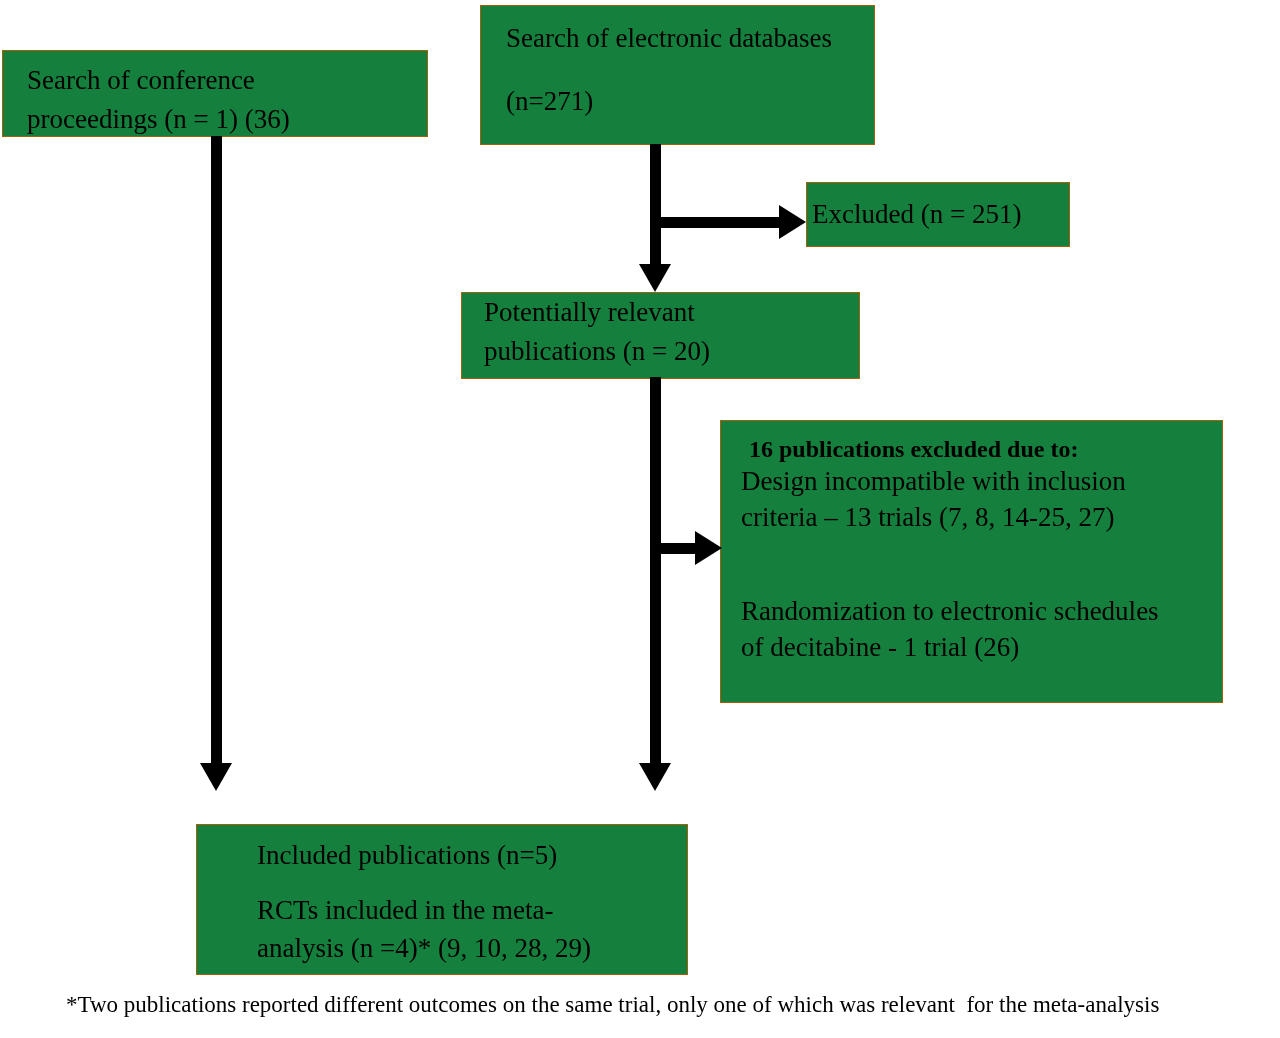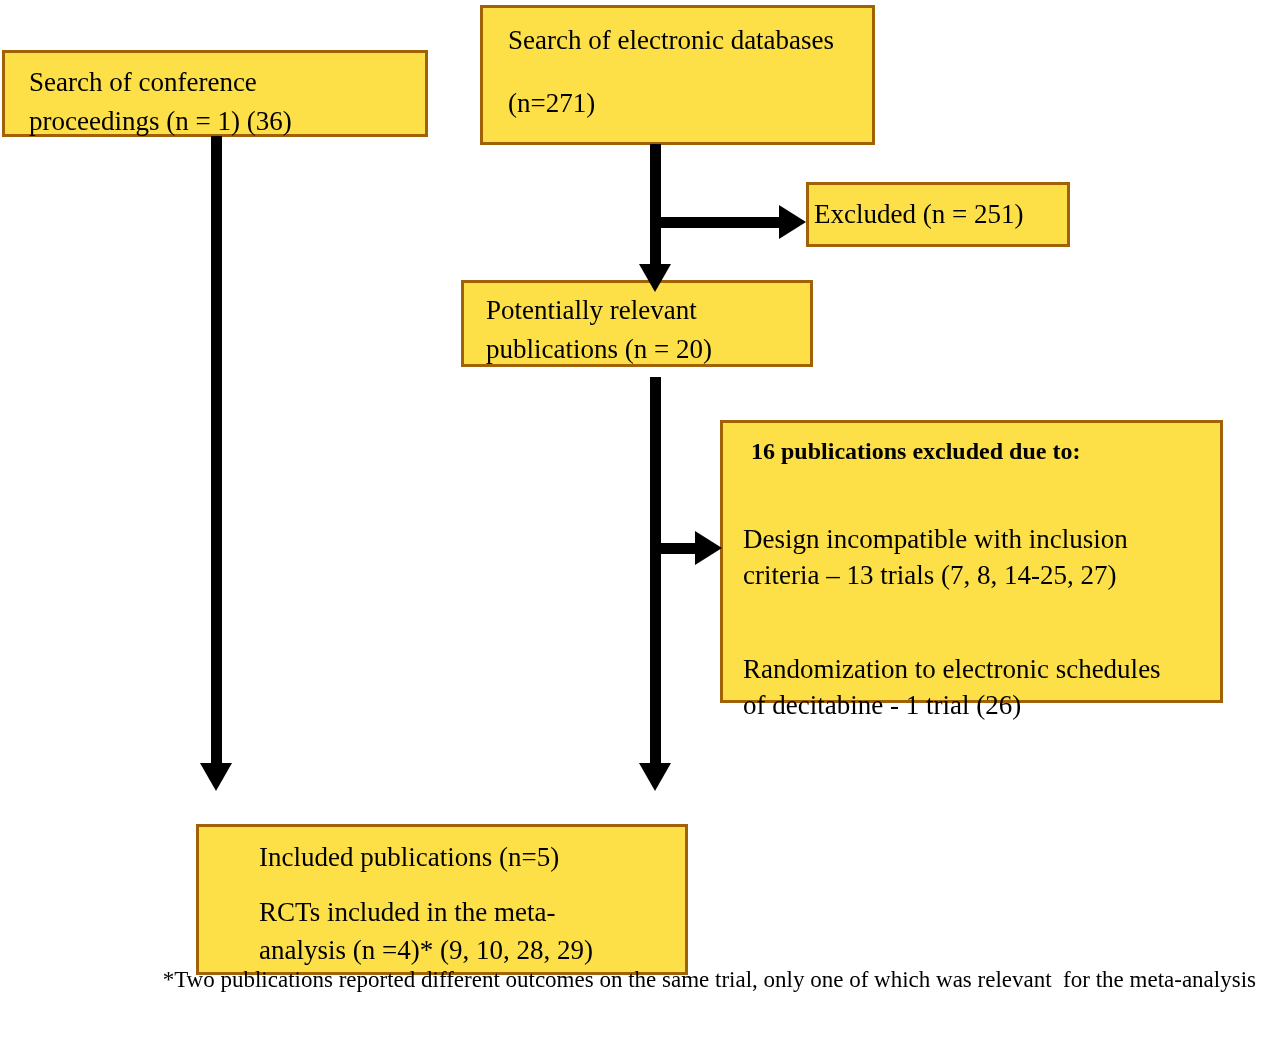--- a/index.html
+++ b/index.html
@@ -11,22 +11,22 @@
     position: relative;
     width: 1280px;
     height: 1038px;
     background: #ffffff;
     font-family: "Liberation Serif", serif;
     color: #000000;
     overflow: hidden;
   }
   .box {
     position: absolute;
-    border: 3px solid #a16207;
-    background: #fde047;
+    border: 1px solid #a16207;
+    background: #15803d;
     box-sizing: border-box;
     font-size: 27px;
   }
   .line { display: block; }
   .vbar, .hbar {
     position: absolute;
     background: #000000;
   }
   .ah-down {
     position: absolute;
@@ -40,37 +40,36 @@
     width: 0; height: 0;
     border-top: 17px solid transparent;
     border-bottom: 17px solid transparent;
     border-left: 27px solid #000000;
   }
 
   .conference-box   { left: 2px;   top: 50px;  width: 426px; height: 87px;  padding: 10px 8px 0 24px; line-height: 39px; }
   .electronic-box   { left: 480px; top: 5px;   width: 395px; height: 140px; padding: 14px 8px 0 25px; line-height: 36px; }
   .electronic-box .n-line { margin-top: 27px; }
   .excluded-box     { left: 806px; top: 182px; width: 264px; height: 65px;  display: flex; align-items: center; padding-left: 5px; }
-  .potentially-box  { left: 461px; top: 280px; width: 352px; height: 87px;  padding: 8px 8px 0 22px; line-height: 39px; }
+  .potentially-box  { left: 461px; top: 292px; width: 399px; height: 87px;  padding: 0 8px 0 22px; line-height: 39px; }
   .bigbox           { left: 720px; top: 420px; width: 503px; height: 283px; }
   .bigbox .heading  { font-weight: bold; font-size: 24px; margin: 15px 0 0 28px; }
   .bigbox .reason   { margin: 0 20px 0 20px; line-height: 36px; }
-  .bigbox .reason-1 { margin-top: 56px; }
+  .bigbox .reason-1 { }
   .bigbox .reason-2 { margin-top: 58px; }
   .included-box     { left: 196px; top: 792px; width: 492px; height: 151px; padding: 11px 0 0 60px; line-height: 38px; margin-top: 32px; }
   .included-box .para-2 { margin-top: 17px; }
 
   .footnote {
     position: absolute;
     left: 66px;
-    top: 967px;
+    top: 992px;
     width: 1190px;
     font-size: 23px;
     white-space: pre-wrap;
-    text-align: right;
   }
 
   
   .arr-conf-shaft  { left: 211px; top: 136px; width: 11px; height: 628px; }
   .arr-conf-head   { left: 200px; top: 763px; }
   .arr-db-shaft    { left: 650px; top: 144px; width: 11px; height: 122px; }
   .arr-db-head     { left: 639px; top: 264px; }
   .arr-excl-shaft  { left: 655px; top: 217px; width: 126px; height: 11px; }
   .arr-excl-head   { left: 779px; top: 205px; }
   .arr-pot-shaft   { left: 650px; top: 377px; width: 11px; height: 388px; }

